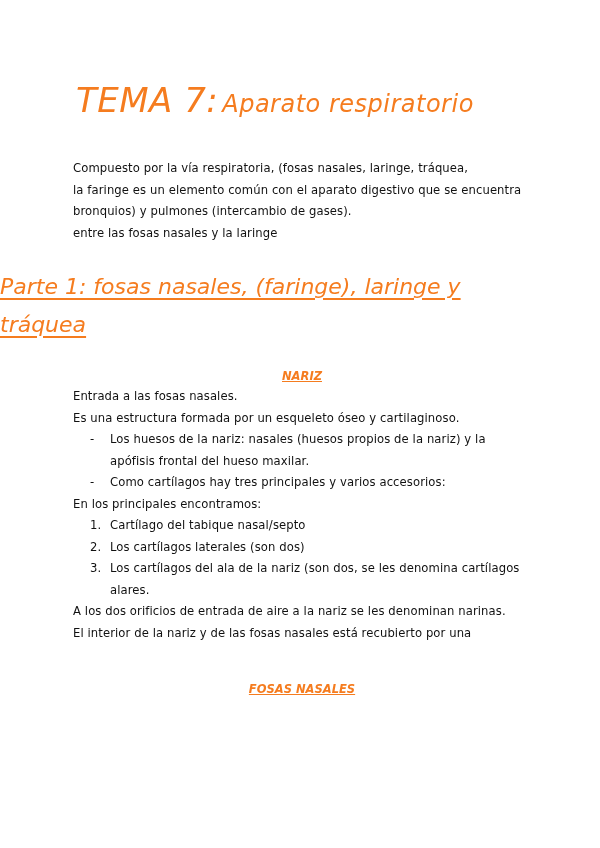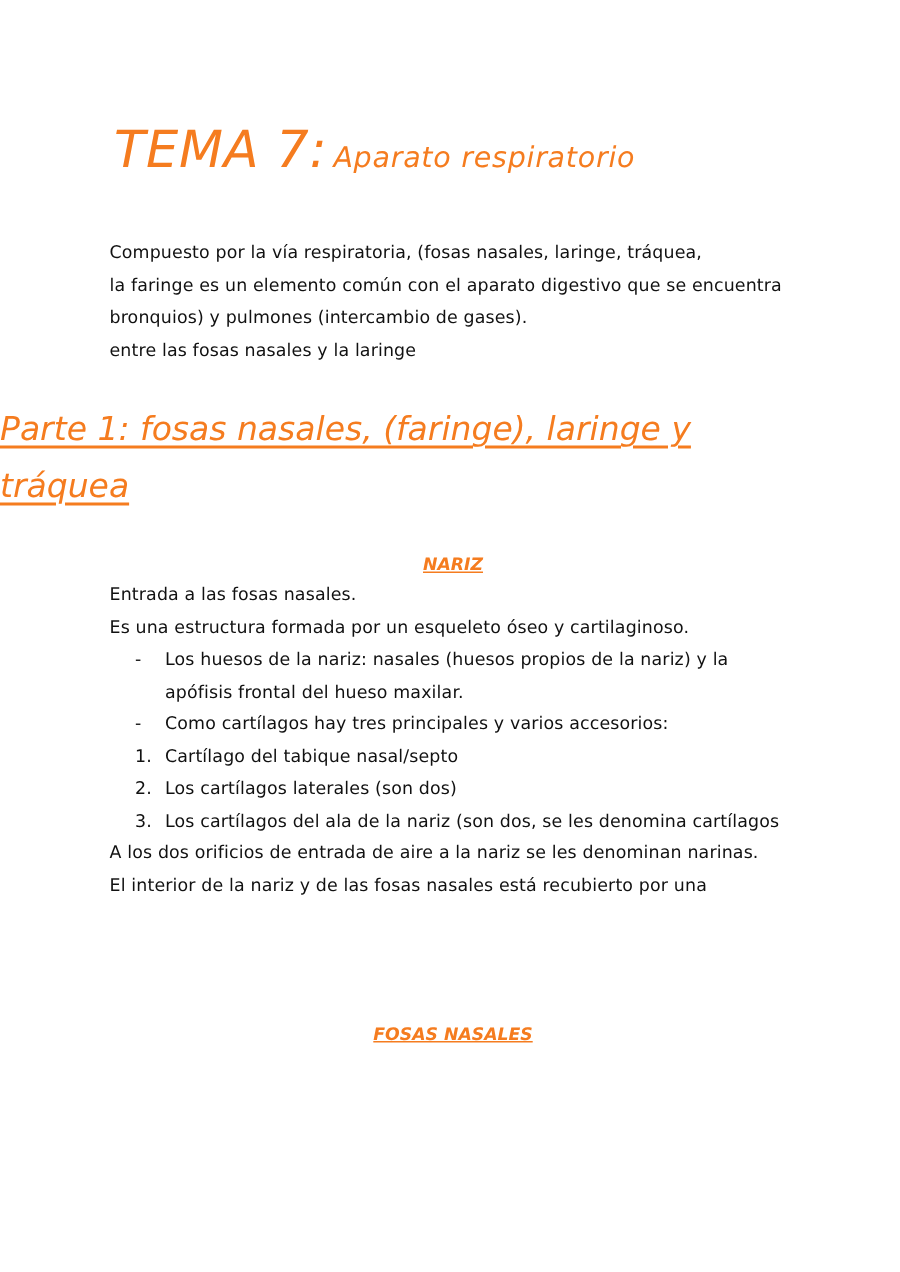--- a/index.html
+++ b/index.html
@@ -31,21 +31,21 @@
       font-weight: normal;
       white-space: nowrap;
       letter-spacing: 0.5px;
     }
     .title .big {
       font-size: 34px;
       font-weight: 300;
       margin-top: 24px;
     }
     .title .small {
-      font-size: 19px;
+      font-size: 24px;
       margin-left: 4px;
     }
     .text {
       position: absolute;
       left: 73px;
       font-size: 11.6px;
       line-height: 21.5px;
       letter-spacing: 0.1px;
       white-space: nowrap;
     }
@@ -126,32 +126,34 @@
     <div class="dash-item">
       <span class="dash">-</span>
       <div>Los huesos de la nariz: nasales (huesos propios de la nariz) y la</div>
       <div>apófisis frontal del hueso maxilar.</div>
     </div>
     <div class="dash-item">
       <span class="dash">-</span>
       <div>Como cartílagos hay tres principales y varios accesorios:</div>
     </div>
 
+    <div>En los principales encontramos:</div>
 
     <div class="num-item">
       <span class="num">1.</span>
       <div>Cartílago del tabique nasal/septo</div>
     </div>
     <div class="num-item">
       <span class="num">2.</span>
       <div>Los cartílagos laterales (son dos)</div>
     </div>
     <div class="num-item">
       <span class="num">3.</span>
       <div>Los cartílagos del ala de la nariz (son dos, se les denomina cartílagos</div>
+      <div>alares.</div>
     </div>
 
     <div>A los dos orificios de entrada de aire a la nariz se les denominan narinas.</div>
     <div>El interior de la nariz y de las fosas nasales está recubierto por una</div>
   </div>
 
   <div class="sub-heading fosas-heading">FOSAS NASALES</div>
 
 
 </div>

